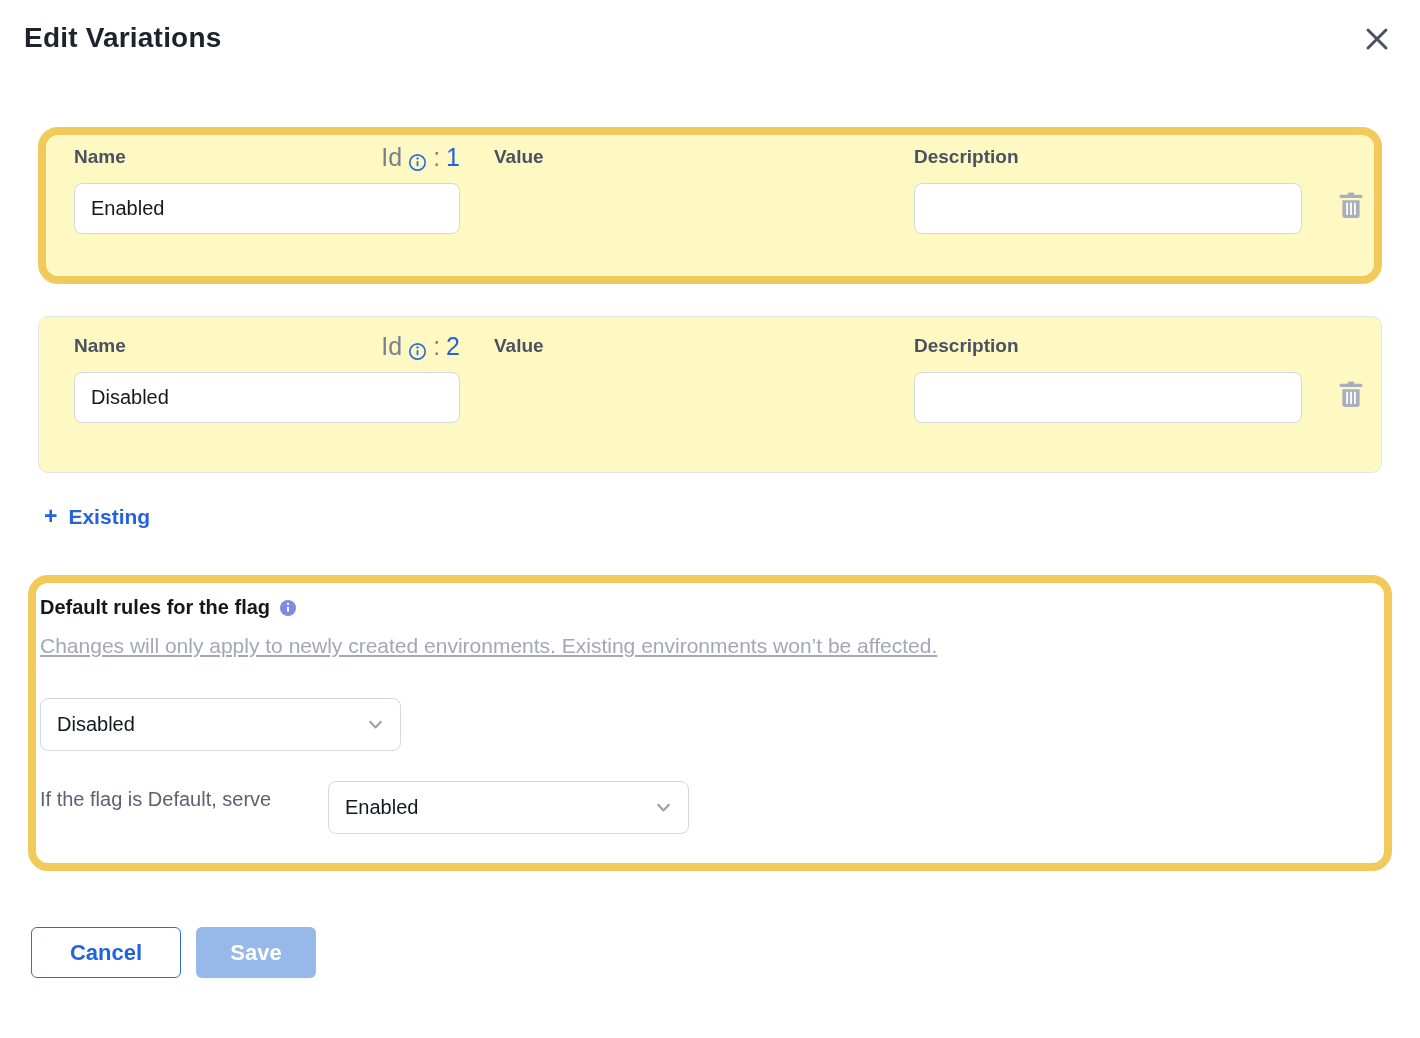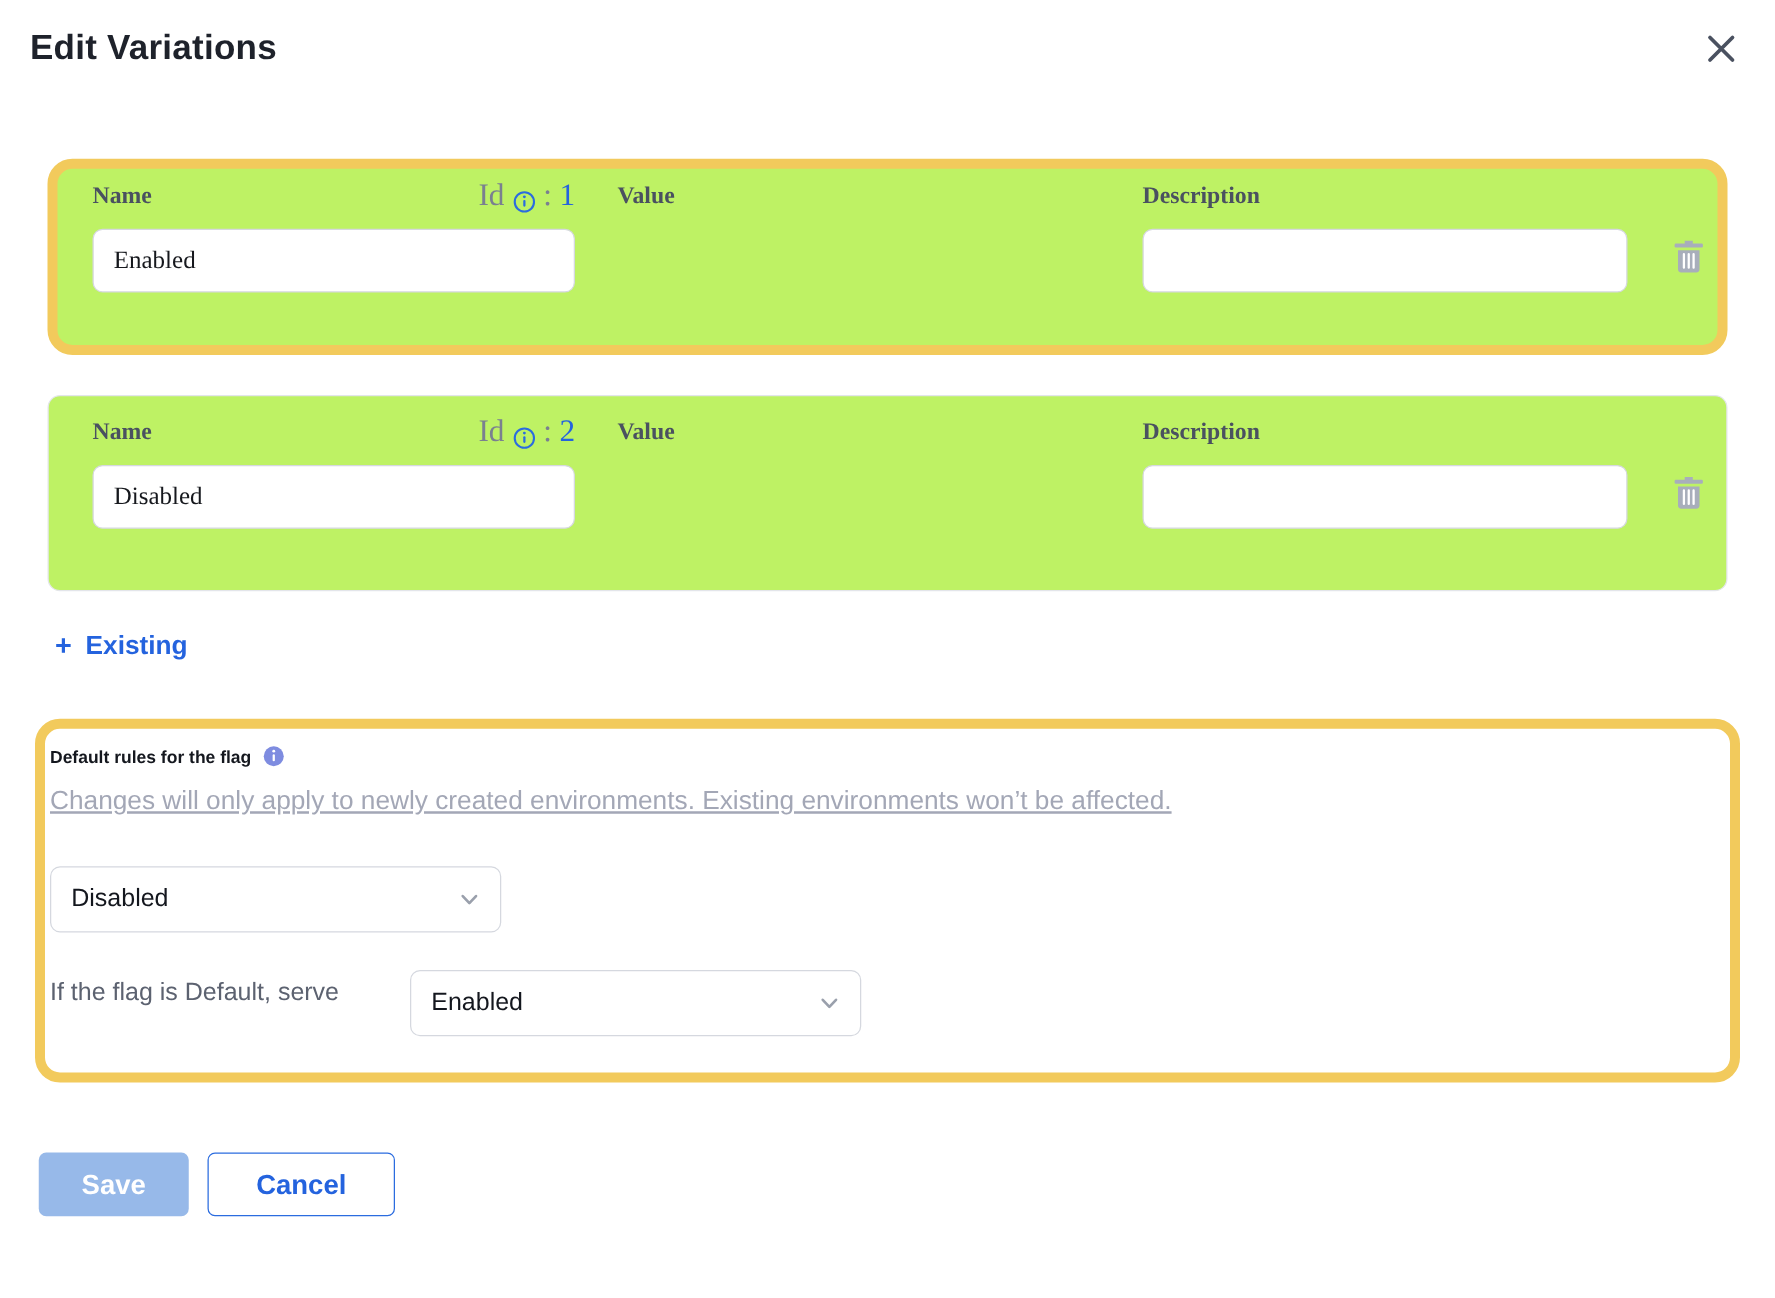--- a/index.html
+++ b/index.html
@@ -30,22 +30,21 @@
     background: none;
     border: none;
     cursor: pointer;
     padding: 4px;
     line-height: 0;
   }
 
   
   .var-card {
     margin: 0 38px;
-    background: #bef264;
-    font-family: Liberation Serif, serif;
+    background: #fef9c3;
   }
   .var-card.highlight {
     border: 8px solid #F2CA5C;
     border-radius: 20px;
     margin-top: 71px;
   }
   .var-card.plain {
     border: 1px solid #E3E5EA;
     border-radius: 10px;
     margin-top: 32px;
@@ -130,21 +129,21 @@
     border-radius: 20px;
     background: #fff;
     padding: 13px 16px 29px 4px;
   }
   .rules-title-row {
     display: flex;
     align-items: center;
     gap: 9px;
   }
   .rules-title {
-    font-size: 14px;
+    font-size: 20px;
     font-weight: 700;
     color: #14171e;
   }
   .rules-note {
     margin-top: 15px;
     font-size: 21px;
     color: #A3A7B6;
     text-decoration: underline;
   }
   .rules-rows { margin-top: 40px; }
@@ -342,18 +341,18 @@
         <svg width="17" height="17" viewBox="0 0 16 16">
           <path d="M3 5.5 L8 10.8 L13 5.5" fill="none" stroke="#9AA0AC" stroke-width="2" stroke-linecap="round" stroke-linejoin="round"></path>
         </svg>
       </button>
     </div>
   </div>
 </div>
 
 
 <div class="dialog-footer">
+  <button class="btn btn-cancel">Cancel</button>
   <button class="btn btn-save">Save</button>
-  <button class="btn btn-cancel">Cancel</button>
 </div>
 
 
 
 
 </body></html>

